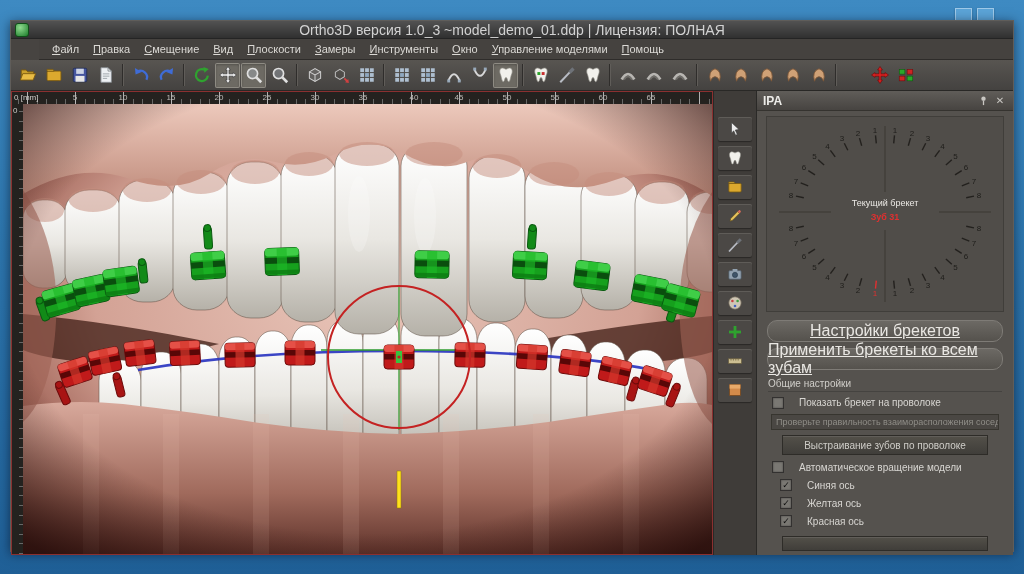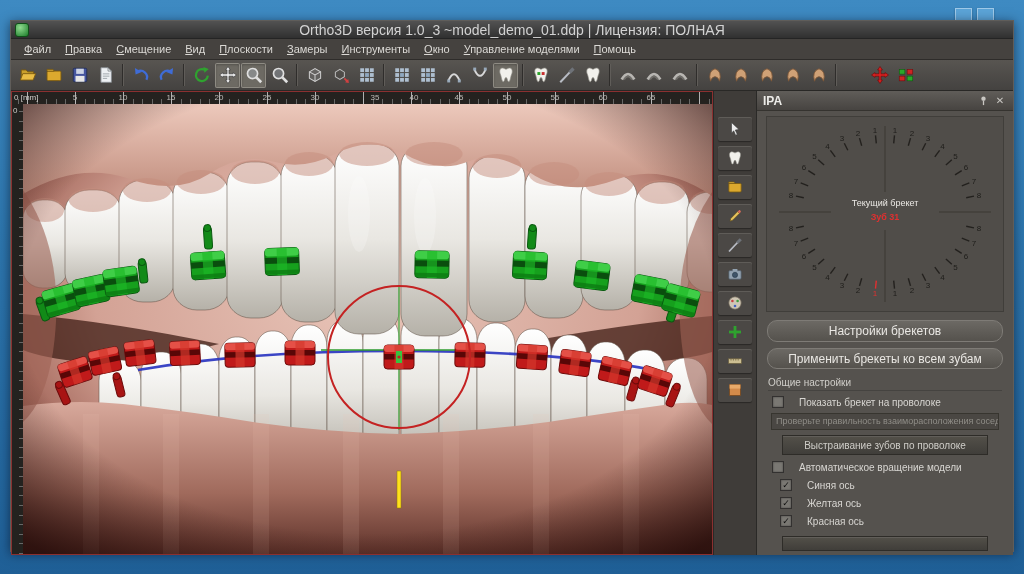--- a/index.html
+++ b/index.html
@@ -5,21 +5,21 @@
   html,body{margin:0;padding:0;}
   body{font-family:"Liberation Sans",sans-serif; background:#123; width:1024px; height:574px; overflow:hidden;}
   .frame{position:relative; width:1024px; height:574px; overflow:hidden;
          background:linear-gradient(180deg,#3e8ac2 0%, #2d76ad 40%, #1f5f96 100%);}
   .win-btn{position:absolute; top:8px; width:15px; height:15px; background:#5ba3d6; border:1px solid #9fc9e8; box-shadow:0 1px 2px rgba(0,0,0,.3);}
   .app{position:absolute; left:10px; top:20px; width:1004px; height:532px; background:#474441; border:1px solid #5f5d5a; box-shadow:0 2px 10px rgba(0,10,25,.55); box-sizing:border-box;}
 
   .titlebar{height:17px; background:linear-gradient(#525252,#303030); color:#d2d2d2; font-size:14px; display:flex; align-items:center; justify-content:center; position:relative; border-bottom:1px solid #242424;}
   .app-icon{position:absolute; left:4px; top:2px; width:12px; height:12px; border-radius:3px; background:radial-gradient(circle at 35% 30%, #8fdc8f, #1c7c2a); border:1px solid #0f4f18;}
 
-  .menubar{height:20px; background:#45423f; border-bottom:1px solid #2e2c2a; display:flex; align-items:center; padding-left:6px;}
+  .menubar{height:20px; background:#45423f; border-bottom:1px solid #2e2c2a; display:flex; align-items:center; padding-left:6px;margin-left:28px;}
   .menu-item{color:#dbd9d5; font-size:11px; padding:2px 7px; display:block;}
   .menu-item::first-letter{text-decoration:underline;}
 
   .toolbar{height:31px; background:linear-gradient(#585551,#444240); border-bottom:1px solid #292826; display:flex; align-items:center; padding:0 4px; box-sizing:border-box;}
   .tb-group{display:flex; align-items:center; gap:1px;}
   .tb-sep{width:0; height:22px; border-left:1px solid #2f2d2b; border-right:1px solid #605d59; margin:0 4px;}
   .tbi{width:25px; height:25px; display:flex; align-items:center; justify-content:center; border-radius:2px;}
   .tbi.active{background:#6d6a63; box-shadow:inset 0 0 0 1px #8e8b83, inset 0 1px 3px rgba(0,0,0,.45);}
   .tbi svg{width:18px; height:18px; display:block;}
 
@@ -44,21 +44,21 @@
   .toolstrip{width:44px; background:#3f3c39; border-left:1px solid #2a2927; border-right:1px solid #2a2927; display:flex; flex-direction:column; align-items:center; padding-top:26px; gap:5px; box-sizing:border-box;}
   .ts-btn{width:34px; height:24px; display:flex; align-items:center; justify-content:center; border-radius:2px; background:#4b4845; box-shadow:inset 0 1px 0 #5f5c58, 0 1px 1px rgba(0,0,0,.35);}
   .ts-btn svg{width:16px; height:16px; display:block;}
 
   .ipa{width:256px; background:#55524e; display:flex; flex-direction:column; box-sizing:border-box;}
   .ipa-title{height:19px; background:linear-gradient(#605d59,#474441); display:flex; align-items:center; padding:0 6px; border-bottom:1px solid #35332f;}
   .ipa-title .t{font-weight:bold; font-size:12px; color:#edece9; flex:1;}
   .ipa-title .ic{width:14px; height:14px; display:flex; align-items:center; justify-content:center; color:#c9c7c3; font-size:10px; margin-left:3px;}
   .ipa-body{flex:1; padding:5px 9px 4px; display:flex; flex-direction:column; overflow:hidden;}
   .chart-box{height:196px; background:#504d49; border:1px solid #403e3a; margin-bottom:5px; display:flex; align-items:center; justify-content:center;}
-  .grp-btn{height:20px; border:1px solid #7e7b76; border-radius:10px; background:linear-gradient(#6c6964,#55524d); color:#e9e7e3; font-size:12px; display:flex; align-items:center; justify-content:center; margin:3px 1px;}
+  .grp-btn{height:20px; border:1px solid #7e7b76; border-radius:10px; background:linear-gradient(#6c6964,#55524d); color:#e9e7e3; font-size:16px; display:flex; align-items:center; justify-content:center; margin:3px 1px;text-decoration:underline;}
   .group-label{color:#d0cec9; font-size:10px; margin:5px 2px 2px; border-bottom:1px solid #454340; padding-bottom:2px;}
   .cb{display:flex; align-items:center; gap:15px; margin:3px 6px; color:#d8d6d2; font-size:10px;}
   .cb.indent{margin-left:14px;}
   .cb .box{width:10px; height:10px; background:#7a7873; border:1px solid #333130; box-shadow:inset 0 0 2px rgba(0,0,0,.45); font-size:9px; line-height:10px; color:#101010; text-align:center; font-family:"DejaVu Sans",sans-serif; flex:0 0 auto;}
   .hint{height:15px; background:#4a4743; border:1px solid #37352f; color:#8f8d87; font-size:9px; line-height:15px; padding:0 4px; margin:2px 5px; white-space:nowrap; overflow:hidden;}
   .dk-btn{height:18px; margin:3px 16px; background:linear-gradient(#535049,#403e3a); border:1px solid #2e2c28; box-shadow:inset 0 1px 0 #615e59; color:#cfcdc8; font-size:10px; display:flex; align-items:center; justify-content:center;}
   .dk-btn.partial{height:13px; margin-top:6px; margin-bottom:0; overflow:hidden;}
 </style>
 </head>
 <body>
@@ -324,21 +324,21 @@
     <div class="content">
       <div class="viewport">
         <div class="ruler-top" id="ruler-top">
           <span class="origin">0 [mm]</span>
         <span class="rn" style="left: 63px;">5</span>
             <span class="rn" style="left: 111px;">10</span>
             <span class="rn" style="left: 159px;">15</span>
             <span class="rn" style="left: 207px;">20</span>
             <span class="rn" style="left: 255px;">25</span>
             <span class="rn" style="left: 303px;">30</span>
-            <span class="rn" style="left: 363px;">35</span>
+            <span class="rn" style="left: 351px;">35</span>
             <span class="rn" style="left: 402px; text-align: center;">40</span>
             <span class="rn" style="left: 447px;">45</span>
             <span class="rn" style="left: 495px;">50</span>
             <span class="rn" style="left: 543px;">55</span>
             <span class="rn" style="left: 591px;">60</span>
             <span class="rn" style="left: 639px;">65</span>
           </div>
         <div class="ruler-left">
           <span class="origin">0</span>
         </div>

